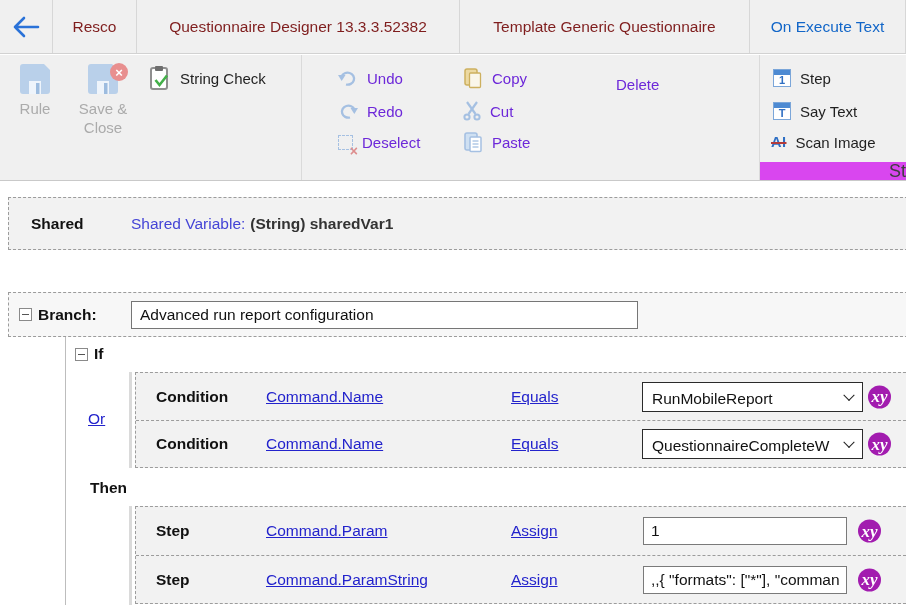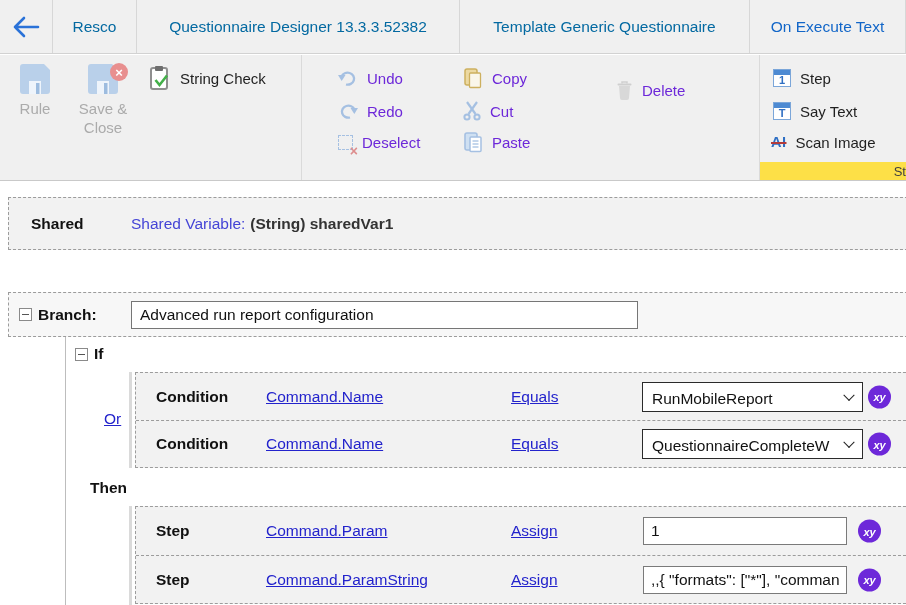--- a/index.html
+++ b/index.html
@@ -3,21 +3,21 @@
 <meta charset="utf-8">
 <style>
   * { margin:0; padding:0; box-sizing:border-box; }
   html,body { background:#fff; }
   body { font-family:"Liberation Sans", sans-serif; }
   .screen { position:relative; width:906px; height:605px; background:#fff; overflow:hidden; }
 
   
   .topbar { position:absolute; top:0; left:0; width:906px; height:54px; background:#f0f0f0;
             border-bottom:1px solid #d2d2d2; display:flex; }
-  .tb-cell { display:flex; align-items:center; justify-content:center; color:#0369a1;
+  .tb-cell { display:flex; align-items:center; justify-content:center; color:#7f1d1d;
              font-size:15.5px; border-right:1px solid #d7d7d7; white-space:nowrap; }
   .tb-back { width:53px; }
   .tb-resco { width:84px; }
   .tb-title { width:323px; }
   .tb-template { width:290px; }
   .tb-rule { flex:1; color:#1266c8; }
 
   
   .ribbon { position:absolute; top:55px; left:0; width:906px; height:126px; background:#f0f0f0;
             border-bottom:1px solid #c9c9c9; }
@@ -38,22 +38,22 @@
   .deselect-box { width:15px; height:15px; border:1.6px dashed #a5c0e2; position:relative; }
   .deselect-box::after { content:"\00d7"; position:absolute; right:-6px; bottom:-9px; color:#dd8e8e;
              font-weight:bold; font-size:14px; line-height:1; }
   .win-icon { width:18px; height:18px; border:1px solid #7ba6d9; background:#fff;
               display:flex; flex-direction:column; }
   .win-head { height:5px; background:#4d8ad2; }
   .win-char { flex:1; display:flex; align-items:center; justify-content:center; font-size:11px;
               font-weight:bold; color:#2f6fc2; line-height:1; }
   .ai-icon { font-weight:800; font-size:14.5px; color:#2e6fc4; letter-spacing:.5px;
              text-decoration:line-through; text-decoration-color:#b23a3a; text-decoration-thickness:2px; }
-  .rib-caption { position:absolute; left:760px; right:0; bottom:0; height:18px; background:#fde047;
-                 color:#3f3f3f; font-size:13px; display:flex; align-items:center;
+  .rib-caption { position:absolute; left:760px; right:0; bottom:0; height:18px; background:#d946ef;
+                 color:#3f3f3f; font-size:18px; display:flex; align-items:center;
                  justify-content:flex-end; }
   .shared-row { position:absolute; left:8px; top:197px; width:900px; height:53px; background:#f2f2f2;
                 border:1px dashed #9c9c9c; border-right:none; display:flex; align-items:center;
                 font-size:15.5px; }
   .shared-label { margin-left:22px; width:100px; font-weight:bold; color:#111; }
   .shared-link { color:#4444d6; }
   .shared-value { color:#333; margin-left:5px;font-weight:bold; }
 
   .branch-row { position:absolute; left:8px; top:292px; width:900px; height:45px; background:#f7f7f7;
                 border:1px dashed #9c9c9c; border-right:none; display:flex; align-items:center; }
@@ -64,21 +64,21 @@
   .branch-input { position:absolute; left:122px; top:8px; width:507px; height:28px;
                   border:1px solid #767676; background:#fff; font-family:inherit; font-size:15.5px;
                   color:#111; padding:0 8px; }
   .branch-row .collapse { margin-left:10px; }
 
   .guide-v { position:absolute; left:65px; top:337px; width:1px; height:268px; background:#bdbdbd; }
   .block-bar { position:absolute; left:129px; width:3px; background:#dadada; }
   .if-header { position:absolute; left:75px; top:345px; display:flex; align-items:center; gap:6px;
                font-size:15.5px; font-weight:bold; color:#111; }
   .then-label { position:absolute; left:90px; top:479px; font-size:15.5px; font-weight:bold; color:#111; }
-  .or-link { position:absolute; left:104px; top:410px; font-size:15.5px; color:#2323cc;
+  .or-link { position:absolute; left:88px; top:410px; font-size:15.5px; color:#2323cc;
              text-decoration:underline; }
 
   .rule-block { position:absolute; left:135px; width:771px; background:#f2f2f2;
                 border:1px dashed #9c9c9c; border-right:none; }
   .cond-block { top:372px; }
   .step-block { top:506px; }
   .rule-row { height:47px; position:relative; }
   .step-block .rule-row { height:48px; }
   .rule-row + .rule-row { border-top:1px dashed #9c9c9c; }
   .rr-center { position:absolute; top:50%; transform:translateY(-50%); white-space:nowrap; }
@@ -90,23 +90,23 @@
   .sel { position:absolute; left:506px; top:50%; transform:translateY(-50%); width:221px; height:30px;
          background:#fff; border:1px solid #2b2b2b; display:flex; align-items:center;
          padding:4px 26px 0 9px; font-size:15.5px; color:#111; overflow:hidden; white-space:nowrap; }
   .sel .chev { position:absolute; right:9px; top:50%; width:8px; height:8px;
                border-right:1.8px solid #222; border-bottom:1.8px solid #222;
                transform:translateY(-72%) rotate(45deg); }
   .value-input { position:absolute; left:507px; top:50%; transform:translateY(-50%); width:204px;
                  height:28px; border:1px solid #7a7a7a; background:#fff; font-family:inherit;
                  font-size:15.5px; color:#111; padding:0 7px; }
   .xy-badge { position:absolute; top:50%; transform:translateY(-50%); width:23px; height:23px;
-              border-radius:50%; background:#6d28d9; color:#fff; display:flex; align-items:center;
-              justify-content:center; font-family:Liberation Sans, sans-serif; font-style:italic;
-              font-size:11px; font-weight:bold; }
+              border-radius:50%; background:#a21caf; color:#fff; display:flex; align-items:center;
+              justify-content:center; font-family:Liberation Serif, serif; font-style:italic;
+              font-size:17px; font-weight:bold; }
   .cond-block .xy-badge { left:732px; }
   .step-block .xy-badge { left:722px; }
 </style>
 </head>
 <body>
 
 <div class="screen">
 
   <header class="topbar">
     <div class="tb-cell tb-back">
@@ -191,21 +191,21 @@
       <svg width="20" height="22" viewBox="0 0 20 22">
         <rect x="2" y="2" width="12" height="17" rx="2" fill="#cfe0f2" stroke="#a5c0e2" stroke-width="1.6"></rect>
         <rect x="7" y="6" width="11" height="14.5" rx="1" fill="#fff" stroke="#a5c0e2" stroke-width="1.5"></rect>
         <line x1="9.5" y1="10" x2="15.5" y2="10" stroke="#a5c0e2" stroke-width="1.3"></line>
         <line x1="9.5" y1="13" x2="15.5" y2="13" stroke="#a5c0e2" stroke-width="1.3"></line>
         <line x1="9.5" y1="16" x2="15.5" y2="16" stroke="#a5c0e2" stroke-width="1.3"></line>
       </svg>
       <span>Paste</span>
     </div>
 
-    <div class="sm-btn" style="left:616px; top:24px;">
+    <div class="sm-btn" style="left:616px; top:12px;flex-direction:column;">
       <svg width="17" height="20" viewBox="0 0 17 20">
         <path d="M3 6 h11 l-1 12 a2 2 0 0 1 -2 2 h-5 a2 2 0 0 1 -2 -2 z" fill="#d8d8d8"></path>
         <rect x="1.5" y="3.5" width="14" height="2" rx="1" fill="#cfcfcf"></rect>
         <path d="M6 3.5 v-1.5 h5 v1.5" fill="none" stroke="#cfcfcf" stroke-width="1.5"></path>
       </svg>
       <span>Delete</span>
     </div>
 
     <div class="rib-div" style="left:759px;"></div>
 

